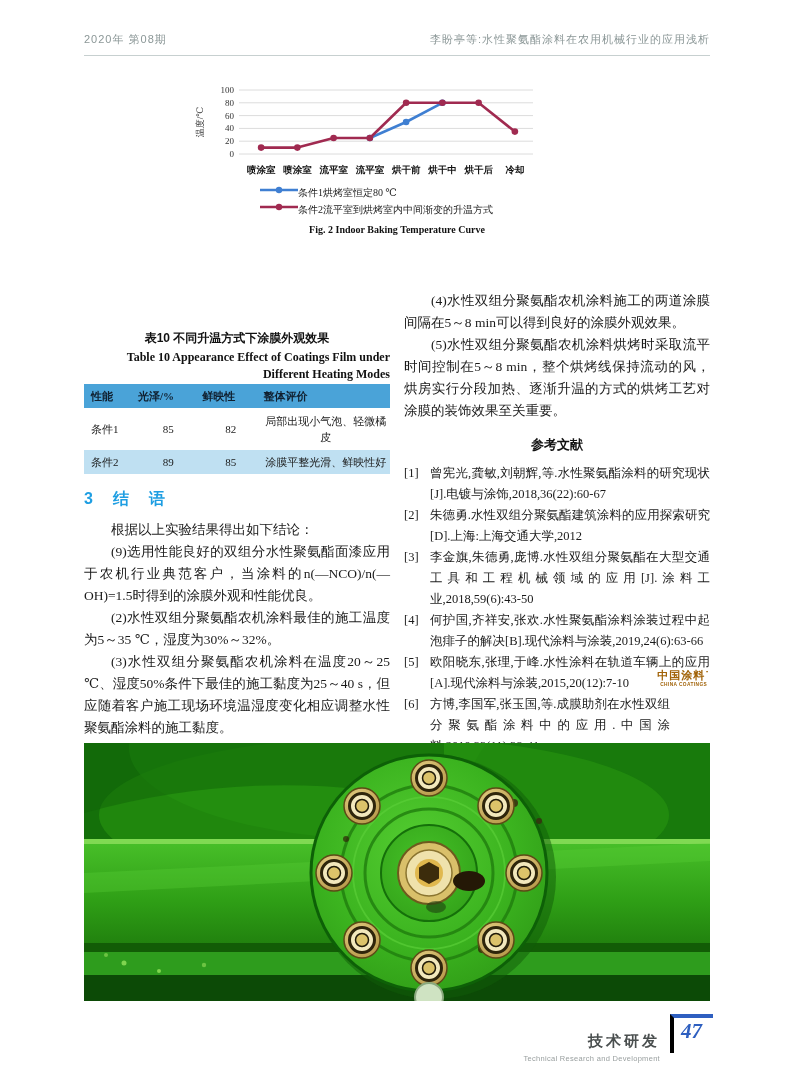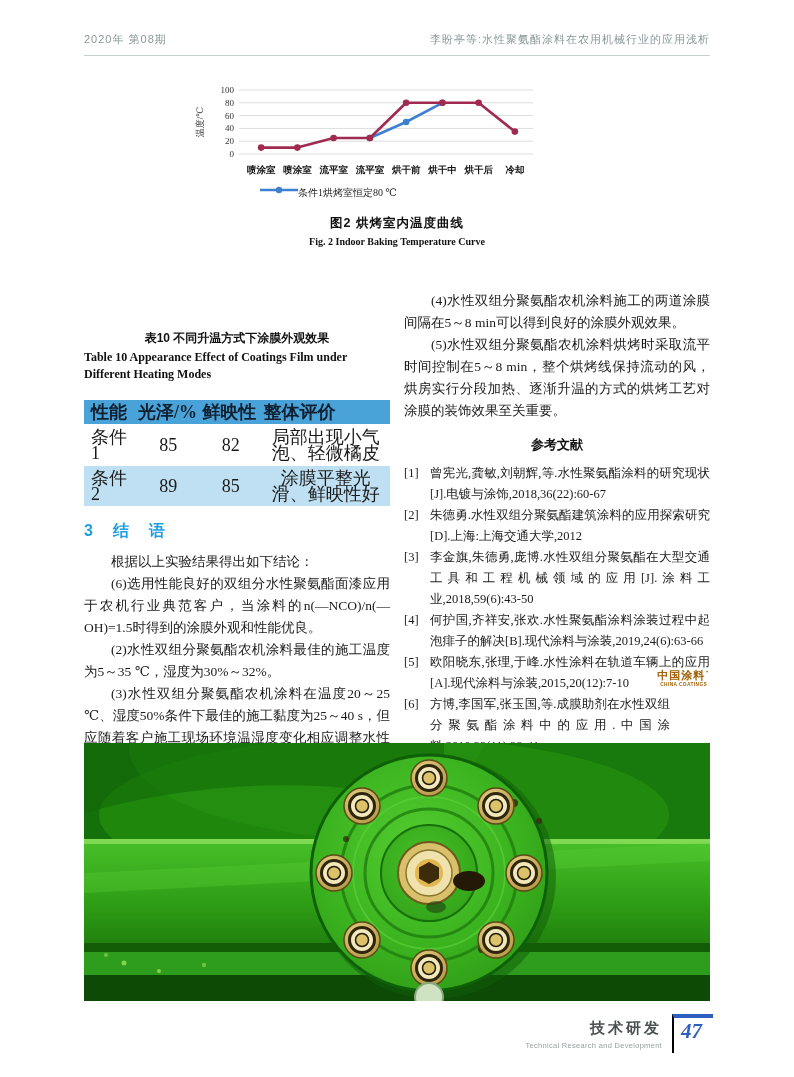--- a/index.html
+++ b/index.html
@@ -28,24 +28,24 @@
   
   .col { position:absolute; top:290px; width:306px; font-size:13.5px; line-height:22px;
     color:#1a1a1a; text-align:justify; }
   .col-left  { left:84px; }
   .col-right { left:404px; }
   .para { text-indent:2em; }
   .para-noindent { text-indent:0; }
 
   .tbl-cap-zh { text-align:center; font-family:"Liberation Sans","DejaVu Sans",sans-serif;
     font-weight:bold; font-size:12px; line-height:17px; color:#111;margin-top:40px; }
-  .tbl-cap-en { text-align:left; font-weight:bold; font-size:12px; line-height:17px; color:#111; margin-top:2px;}
+  .tbl-cap-en { text-align:right; font-weight:bold; font-size:12px; line-height:17px; color:#111; margin-top:2px;}
 
   table.data-table { width:100%; border-collapse:separate; border-spacing:0 1px;
-    margin-top:16px; font-size:18px; line-height:16px; }
+    margin-top:0; font-size:11px; line-height:16px; }
   table.data-table th { background:#4aa3d8; color:#102030; font-weight:bold; padding:4px 2px; }
   table.data-table td { padding:4px 2px; text-align:center; }
   table.data-table th:first-child, table.data-table td:first-child { text-align:left; padding-left:7px; width:17%; }
   table.data-table th:nth-child(2), table.data-table td:nth-child(2) { width:21%; }
   table.data-table th:nth-child(3), table.data-table td:nth-child(3) { width:20%; }
   table.data-table tr.alt td { background:#bfe0f2; }
 
   .section-heading { font-family:"Liberation Sans","DejaVu Sans",sans-serif;
     font-weight:bold; font-size:16px; color:#1e9ee2; letter-spacing:2px;
     margin:13px 0 9px 0; text-indent:0; }
@@ -59,25 +59,25 @@
   .logo { position:absolute; right:0; top:380px; text-align:center;
     font-family:"Liberation Sans","DejaVu Sans",sans-serif; color:#a16207; line-height:1; }
   .logo-zh { font-weight:bold; font-size:11px; letter-spacing:1px; }
   .logo-en { font-weight:bold; font-size:4.8px; letter-spacing:.4px; margin-top:2px; }
 
   
   .photo { position:absolute; top:743px; left:84px; width:626px; height:258px; }
 
   
   .pg-footer { position:absolute; top:1014px; right:81px; display:flex; align-items:flex-start; gap:10px; }
-  .footer-titles { text-align:right; margin-top:5px;
+  .footer-titles { text-align:right; margin-top:18px;
     font-family:"Liberation Sans","DejaVu Sans",sans-serif; }
   .footer-zh { font-size:15px; font-weight:bold; color:#4a4f4f; letter-spacing:3px; }
   .footer-en { font-size:7.5px; color:#9aa0a0; margin-top:3px; letter-spacing:.3px; }
-  .page-num-box { border-top:4px solid #2e5fc0; border-left:2px solid #000000;
+  .page-num-box { border-top:4px solid #2e5fc0; border-left:4px solid #000000;
     padding:1px 11px 9px 7px; }
   .page-num { font-style:italic; font-weight:bold; font-size:21px; color:#2e5fc0; }
 </style>
 </head>
 <body>
 
 <div class="page">
 
   <div class="pg-header">
     <span>2020年  第08期</span>
@@ -122,22 +122,28 @@
         <circle cx="324.875" cy="51.6" r="3.3" fill="#a02a50"></circle>
       </svg>
     <div class="legend">
       <div class="legend-row">
         <svg class="legend-marker" width="38" height="8">
           <line x1="0" y1="4" x2="38" y2="4" stroke="#3f7fd2" stroke-width="2.4"></line>
           <circle cx="19" cy="4" r="3.2" fill="#3f7fd2"></circle>
         </svg>
         <span>条件1烘烤室恒定80 ℃</span>
       </div>
-    </div>
-    <div class="fig-cap-zh">图2  烘烤室内温度曲线</div>
+      <div class="legend-row">
+        <svg class="legend-marker" width="38" height="8">
+          <line x1="0" y1="4" x2="38" y2="4" stroke="#a02a50" stroke-width="2.4"></line>
+          <circle cx="19" cy="4" r="3.2" fill="#a02a50"></circle>
+        </svg>
+        <span>条件2流平室到烘烤室内中间渐变的升温方式</span>
+      </div>
+    </div>
     <div class="fig-cap-en">Fig. 2   Indoor Baking Temperature Curve</div>
   </div>
 
   <div class="col col-left">
     <div class="tbl-cap-zh">表10  不同升温方式下涂膜外观效果</div>
     <div class="tbl-cap-en">Table 10   Appearance Effect of Coatings Film under Different Heating Modes</div>
 
     <table class="data-table">
       <thead>
         <tr>
@@ -160,21 +166,21 @@
           <td>85</td>
           <td>涂膜平整光滑、鲜映性好</td>
         </tr>
       </tbody>
     </table>
 
 
     <div class="section-heading">3　结　语</div>
 
     <p class="para">根据以上实验结果得出如下结论：</p>
-    <p class="para">(6)选用性能良好的双组分水性聚氨酯面漆应用于农机行业典范客户，当涂料的n(—NCO)/n(—OH)=1.5时得到的涂膜外观和性能优良。</p>
+    <p class="para">(9)选用性能良好的双组分水性聚氨酯面漆应用于农机行业典范客户，当涂料的n(—NCO)/n(—OH)=1.5时得到的涂膜外观和性能优良。</p>
     <p class="para">(2)水性双组分聚氨酯农机涂料最佳的施工温度为5～35 ℃，湿度为30%～32%。</p>
     <p class="para">(3)水性双组分聚氨酯农机涂料在温度20～25 ℃、湿度50%条件下最佳的施工黏度为25～40 s，但应随着客户施工现场环境温湿度变化相应调整水性聚氨酯涂料的施工黏度。</p>
   </div>
 
   <div class="col col-right">
     <p class="para">(4)水性双组分聚氨酯农机涂料施工的两道涂膜间隔在5～8 min可以得到良好的涂膜外观效果。</p>
     <p class="para">(5)水性双组分聚氨酯农机涂料烘烤时采取流平时间控制在5～8 min，整个烘烤线保持流动的风，烘房实行分段加热、逐渐升温的方式的烘烤工艺对涂膜的装饰效果至关重要。</p>
 
     <div class="refs-heading">参考文献</div>
 

